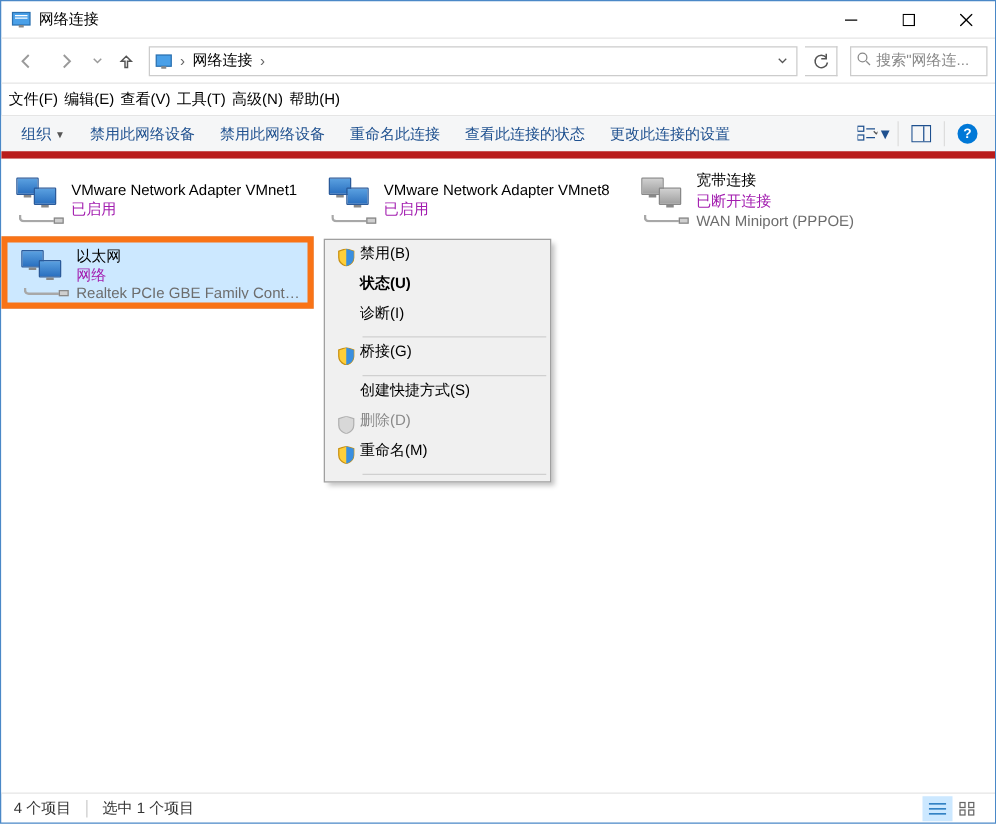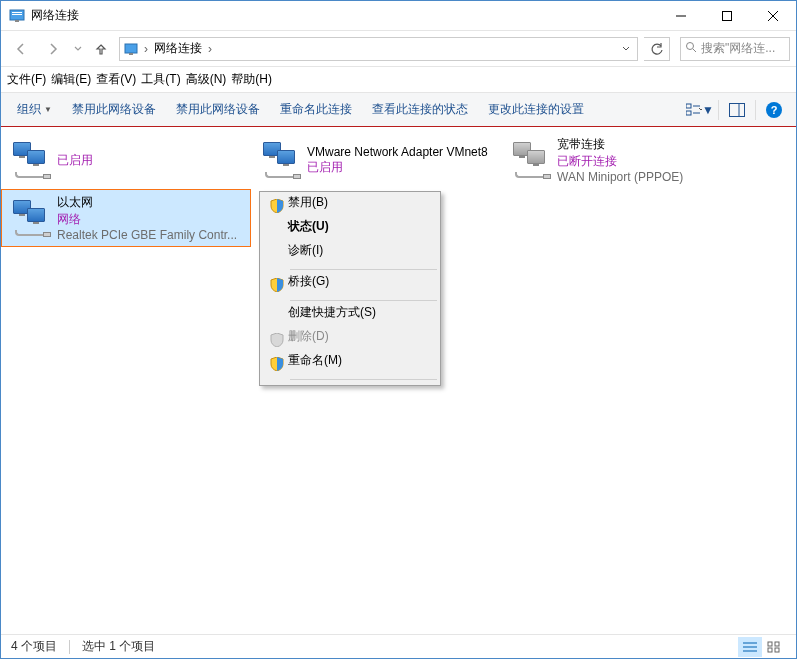--- a/index.html
+++ b/index.html
@@ -20,32 +20,32 @@
 .addrbox .sep { color: #666; padding: 0 4px; }
 .addrbox .spacer { flex: 1; }
 .addrbox .dropdown { width: 18px; text-align: center; color: #555; }
 .refreshbtn { width: 26px; height: 24px; border: 1px solid #ccc; border-left: none; display: flex; align-items: center; justify-content: center; color: #555; }
 .searchbox { width: 110px; height: 24px; border: 1px solid #ccc; margin-left: 6px; display: flex; align-items: center; padding: 0 4px; color: #888; overflow: hidden; white-space: nowrap; }
 .searchbox .sicon { margin-right: 4px; }
 
 .menubar { height: 26px; display: flex; align-items: center; padding: 0 6px; gap: 5px; border-bottom: 1px solid #e5e5e5; }
 .menubar span { cursor: default; }
 
-.toolbar { height: 34px; background: #f5f6f7; display: flex; align-items: center; padding: 0 6px; border-bottom: 1px solid #b91c1c; }
+.toolbar { height: 34px; background: #f5f6f7; display: flex; align-items: center; padding: 0 6px; border-bottom: 6px solid #b91c1c; }
 .toolbar .tbtn { padding: 4px 10px; color: #1e508f; cursor: default; display: flex; align-items: center; gap: 3px; }
 .toolbar .tbtn .drop { font-size: 8px; color: #555; }
 .toolbar .spacer { flex: 1; }
 .toolbar .ricon { width: 28px; height: 24px; display: flex; align-items: center; justify-content: center; color: #1e508f; margin: 0 2px; }
 .toolbar .sep { width: 1px; height: 20px; background: #ddd; margin: 0 2px; }
 .helpicon { width: 16px; height: 16px; border-radius: 50%; background: #0078d7; color: #fff; display: flex; align-items: center; justify-content: center; font-weight: bold; font-size: 11px; }
 
 .content { position: relative; height: calc(100% - 30px - 36px - 26px - 34px - 24px); padding: 4px 0; background: #fff; }
 .grid { display: flex; flex-wrap: wrap; }
 .item { width: 250px; height: 58px; display: flex; padding: 4px 6px; }
-.item.selected { background: #cce8ff; border: 1px solid #f97316; padding: 3px 5px; }
+.item.selected { background: #cce8ff; border: 5px solid #f97316; padding: 3px 5px; }
 .item .icon { width: 50px; display: flex; align-items: center; justify-content: center; }
 .item .texts { flex: 1; display: flex; flex-direction: column; justify-content: center; overflow: hidden; }
 .item .name { color: #000; white-space: nowrap; overflow: hidden; text-overflow: ellipsis; }
 .item .line2 { color: #a21caf; white-space: nowrap; overflow: hidden; text-overflow: ellipsis; }
 .item .line3 { color: #6d6d6d; white-space: nowrap; overflow: hidden; text-overflow: ellipsis; }
 
 .ctxmenu { position: absolute; left: 258px; top: 190px; width: 182px; background: #f0f0f0; border: 1px solid #a0a0a0; box-shadow: 3px 3px 4px rgba(0,0,0,0.25); padding: 2px; }
 .ctxitem { height: 24px; display: flex; padding: 0 8px 0 4px; cursor: default; }
 .ctxitem .cicon { width: 22px; display: flex; align-items: center; justify-content: center; }
 .ctxitem .clabel { flex: 1; }
@@ -205,20 +205,21 @@
     <div class="item">
       <div class="icon">
           <div class="neticon">
             <div class="monitor m1"></div>
             <div class="monitor m2"></div>
             <div class="cable"></div>
             <div class="plug"></div>
           </div>
         </div>
       <div class="texts">
+        <div class="name">VMware Network Adapter VMnet1</div>
         <div class="line2">已启用</div>
         <div class="line3"></div>
       </div>
     </div>
     <div class="item">
       <div class="icon">
           <div class="neticon">
             <div class="monitor m1"></div>
             <div class="monitor m2"></div>
             <div class="cable"></div>

